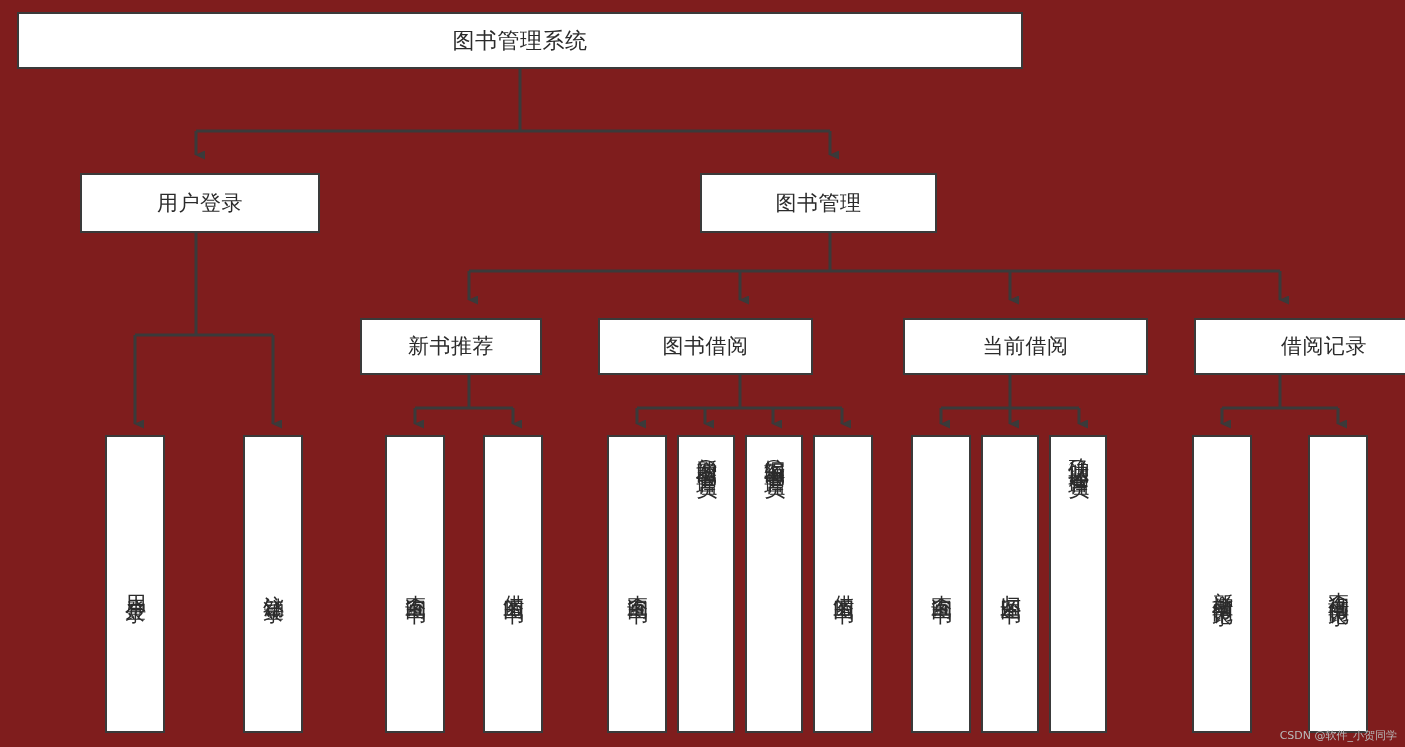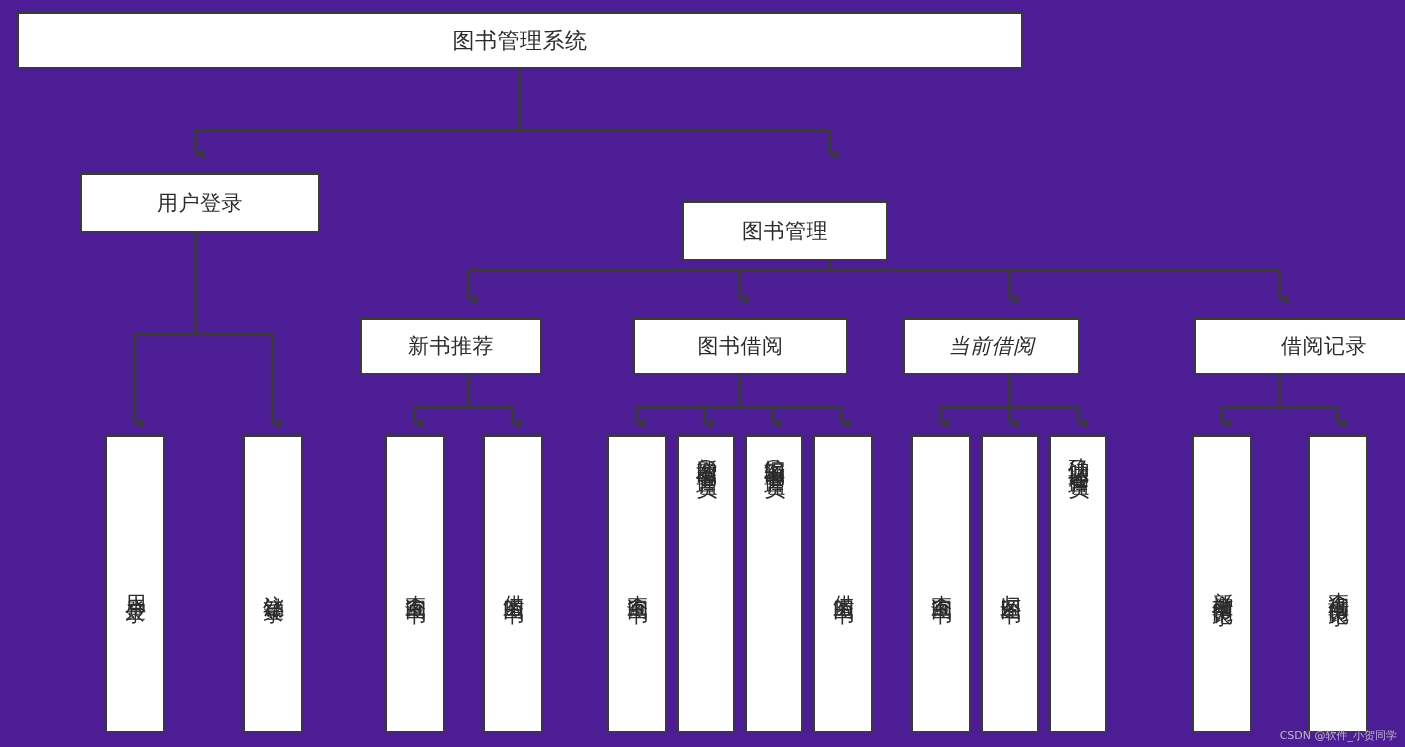--- a/index.html
+++ b/index.html
@@ -8,21 +8,21 @@
     padding: 0;
     background: #ffffff;
   }
   body {
     font-family: "DejaVu Sans", "Liberation Sans", sans-serif;
   }
   #diagram-root {
     position: relative;
     width: 1405px;
     height: 747px;
-    background: #4c1d95;
+    background: #7f1d1d;
     overflow: hidden;
   }
   svg#edges {
     position: absolute;
     left: 0;
     top: 0;
     width: 1405px;
     height: 747px;
     pointer-events: none;
   }
@@ -133,33 +133,33 @@
   </svg>
 
   <div class="node horiz root" style="left:17px; top:12px; width:1006px; height:57px;">
     <span class="node-label">图书管理系统</span>
   </div>
 
   <div class="node horiz" style="left:80px; top:173px; width:240px; height:60px;">
     <span class="node-label">用户登录</span>
   </div>
 
-  <div class="node horiz" style="left:682px; top:173px; width:206px; height:60px;margin-top:28px;">
+  <div class="node horiz" style="left:700px; top:173px; width:237px; height:60px;">
     <span class="node-label">图书管理</span>
   </div>
 
   <div class="node horiz" style="left:360px; top:318px; width:182px; height:57px;">
     <span class="node-label">新书推荐</span>
   </div>
 
-  <div class="node horiz" style="left:633px; top:318px; width:215px; height:57px;">
+  <div class="node horiz" style="left:598px; top:318px; width:215px; height:57px;">
     <span class="node-label">图书借阅</span>
   </div>
 
-  <div class="node horiz" style="left:903px; top:318px; width:177px; height:57px;font-style:italic;">
+  <div class="node horiz" style="left:903px; top:318px; width:245px; height:57px;">
     <span class="node-label">当前借阅</span>
   </div>
 
   <div class="node horiz" style="left:1170px; top:318px; width:260px; height:57px;margin-left:24px;">
     <span class="node-label">借阅记录</span>
   </div>
 
   <div class="node vert" style="left:105px; top:435px; width:60px; height:298px;">
     <span class="node-label">用户登录</span>
   </div>

